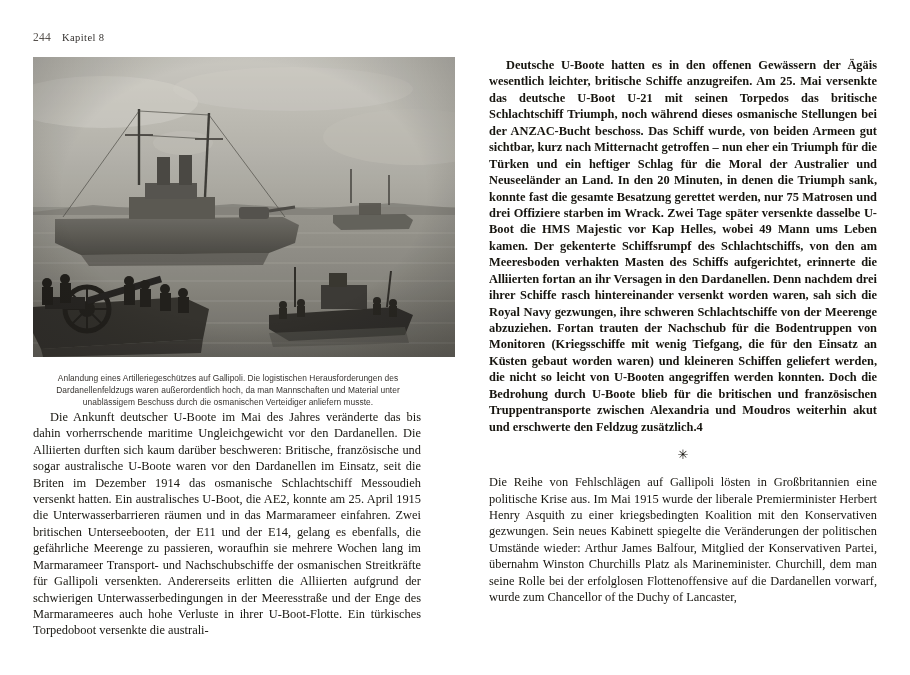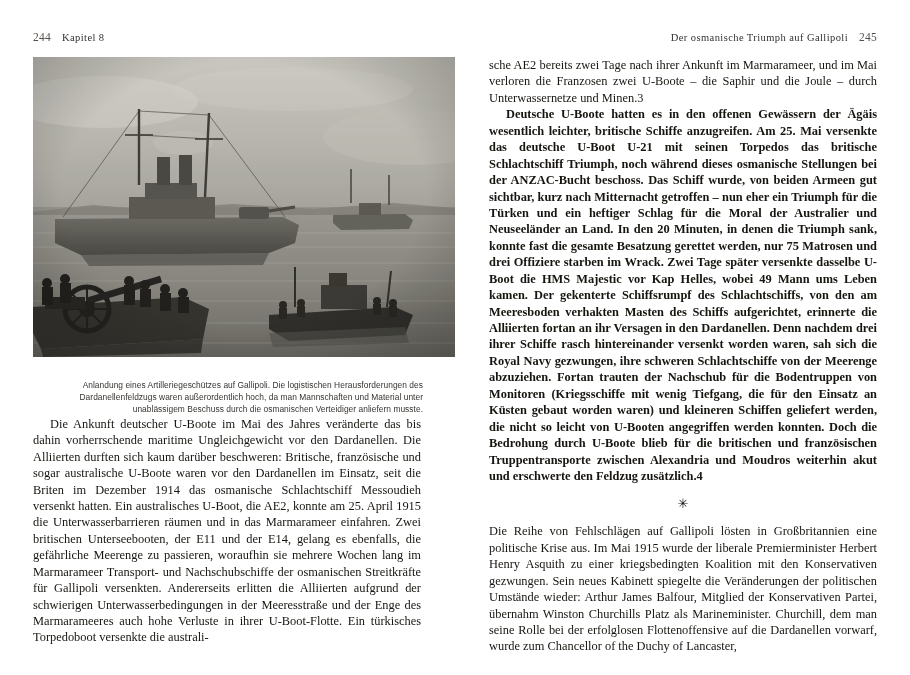--- a/index.html
+++ b/index.html
@@ -67,27 +67,27 @@
   }
   .photo {
     position: relative;
     width: 422px;
     height: 300px;
     overflow: hidden;
     background: #8c8c88;
   }
   .photo svg { display: block; }
   .caption {
-    margin-top: 23px;
+    margin-top: 16px;
     width: 390px;
     font-family: "Liberation Sans", sans-serif;
     font-size: 8.4px;
     line-height: 1.42;
     color: #37332f;
-    text-align: right;
+    text-align: center;
     letter-spacing: 0.005em;
   }
 
   
   p.body {
     margin: 0;
     font-family: "Liberation Serif", serif;
     font-size: 12.4px;
     line-height: 1.325;
     text-align: justify;
@@ -108,23 +108,20 @@
     letter-spacing: 0;
   }
 </style>
 </head>
 <body>
 
 <div class="page-spread">
 
   <div class="running-head left">
     <span class="folio">244</span><span class="rh-title">Kapitel 8</span>
-  </div>
-  <div class="running-head right">
-    <span class="rh-title">Der osmanische Triumph auf Gallipoli</span><span class="folio">245</span>
   </div>
 
   <div class="col col-left">
 
     <div class="photo-block">
       <div class="photo">
         <svg width="422" height="300" viewBox="0 0 422 300" xmlns="http://www.w3.org/2000/svg" aria-hidden="true">
           <defs>
             <linearGradient id="sky" x1="0" y1="0" x2="0" y2="1">
               <stop offset="0%" stop-color="#cfcdc6"></stop>
@@ -254,23 +251,20 @@
       </div>
       <div class="caption">Anlandung eines Artilleriegeschützes auf Gallipoli. Die logistischen Herausforderungen des Dardanellenfeldzugs waren außerordentlich hoch, da man Mannschaften und Material unter unablässigem Beschuss durch die osmanischen Verteidiger anliefern musste.</div>
     </div>
 
     <p class="body first-par">
       <span>Die Ankunft deutscher U-Boote im Mai des Jahres veränderte das bis dahin vorherrschende maritime Ungleichgewicht vor den Dardanellen. Die Alliierten durften sich kaum darüber beschweren: Britische, französische und sogar australische U-Boote waren vor den Dardanellen im Einsatz, seit die Briten im Dezember 1914 das osmanische Schlachtschiff Messoudieh versenkt hatten. Ein australisches U-Boot, die AE2, konnte am 25. April 1915 die Unterwasserbarrieren räumen und in das Marmarameer einfahren. Zwei britischen Unterseebooten, der E11 und der E14, gelang es ebenfalls, die gefährliche Meerenge zu passieren, woraufhin sie mehrere Wochen lang im Marmarameer Transport- und Nachschubschiffe der osmanischen Streitkräfte für Gallipoli versenkten. Andererseits erlitten die Alliierten aufgrund der schwierigen Unterwasserbedingungen in der Meeresstraße und der Enge des Marmarameeres auch hohe Verluste in ihrer U-Boot-Flotte. Ein türkisches Torpedoboot versenkte die australi-</span>
     </p>
   </div>
 
   <div class="col col-right">
-    <p class="body top-par">
-      <span>sche AE2 bereits zwei Tage nach ihrer Ankunft im Marmarameer, und im Mai verloren die Franzosen zwei U-Boote – die Saphir und die Joule – durch Unterwassernetze und Minen.3</span>
-    </p>
     <p class="body indent">
       <span>Deutsche U-Boote hatten es in den offenen Gewässern der Ägäis wesentlich leichter, britische Schiffe anzugreifen. Am 25. Mai versenkte das deutsche U-Boot U-21 mit seinen Torpedos das britische Schlachtschiff Triumph, noch während dieses osmanische Stellungen bei der ANZAC-Bucht beschoss. Das Schiff wurde, von beiden Armeen gut sichtbar, kurz nach Mitternacht getroffen – nun eher ein Triumph für die Türken und ein heftiger Schlag für die Moral der Australier und Neuseeländer an Land. In den 20 Minuten, in denen die Triumph sank, konnte fast die gesamte Besatzung gerettet werden, nur 75 Matrosen und drei Offiziere starben im Wrack. Zwei Tage später versenkte dasselbe U-Boot die HMS Majestic vor Kap Helles, wobei 49 Mann ums Leben kamen. Der gekenterte Schiffsrumpf des Schlachtschiffs, von den am Meeresboden verhakten Masten des Schiffs aufgerichtet, erinnerte die Alliierten fortan an ihr Versagen in den Dardanellen. Denn nachdem drei ihrer Schiffe rasch hintereinander versenkt worden waren, sah sich die Royal Navy gezwungen, ihre schweren Schlachtschiffe von der Meerenge abzuziehen. Fortan trauten der Nachschub für die Bodentruppen von Monitoren (Kriegsschiffe mit wenig Tiefgang, die für den Einsatz an Küsten gebaut worden waren) und kleineren Schiffen geliefert werden, die nicht so leicht von U-Booten angegriffen werden konnten. Doch die Bedrohung durch U-Boote blieb für die britischen und französischen Truppentransporte zwischen Alexandria und Moudros weiterhin akut und erschwerte den Feldzug zusätzlich.4</span>
     </p>
     <div class="asterisk-sep">✳</div>
     <p class="body">
       <span>Die Reihe von Fehlschlägen auf Gallipoli lösten in Großbritannien eine politische Krise aus. Im Mai 1915 wurde der liberale Premierminister Herbert Henry Asquith zu einer kriegsbedingten Koalition mit den Konservativen gezwungen. Sein neues Kabinett spiegelte die Veränderungen der politischen Umstände wieder: Arthur James Balfour, Mitglied der Konservativen Partei, übernahm Winston Churchills Platz als Marineminister. Churchill, dem man seine Rolle bei der erfolglosen Flottenoffensive auf die Dardanellen vorwarf, wurde zum Chancellor of the Duchy of Lancaster,</span>
     </p>
   </div>
 
 </div>

